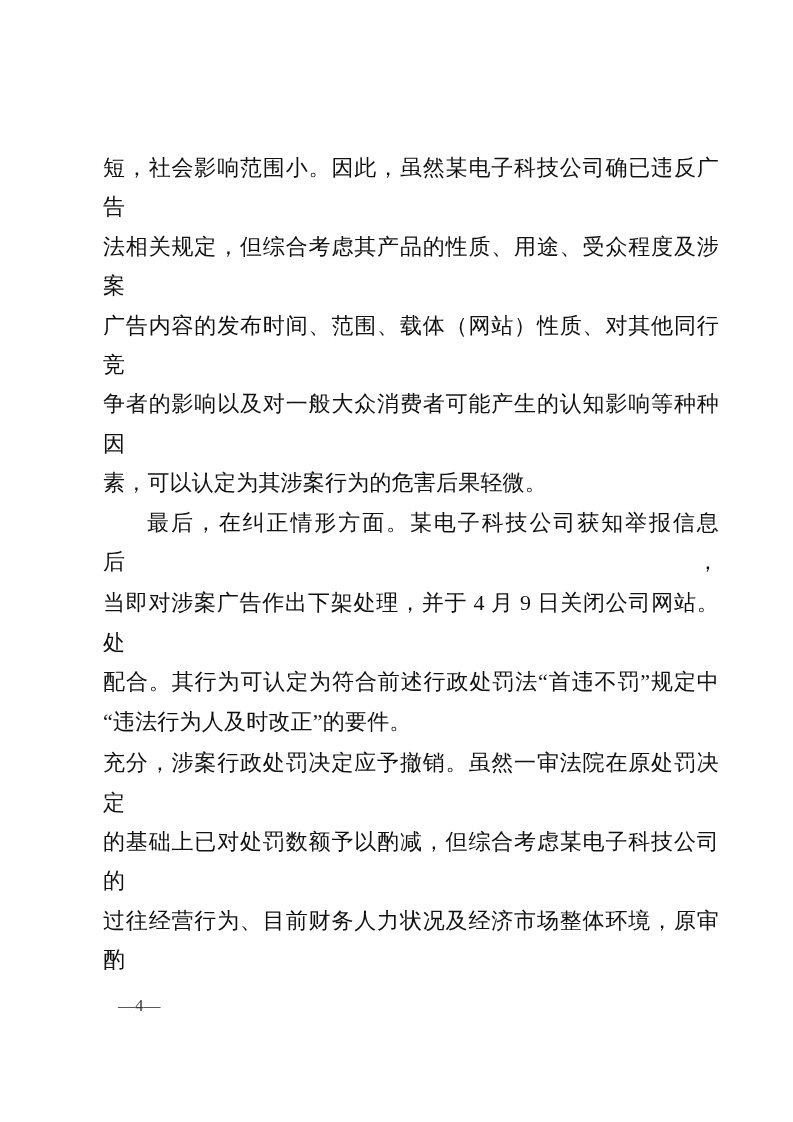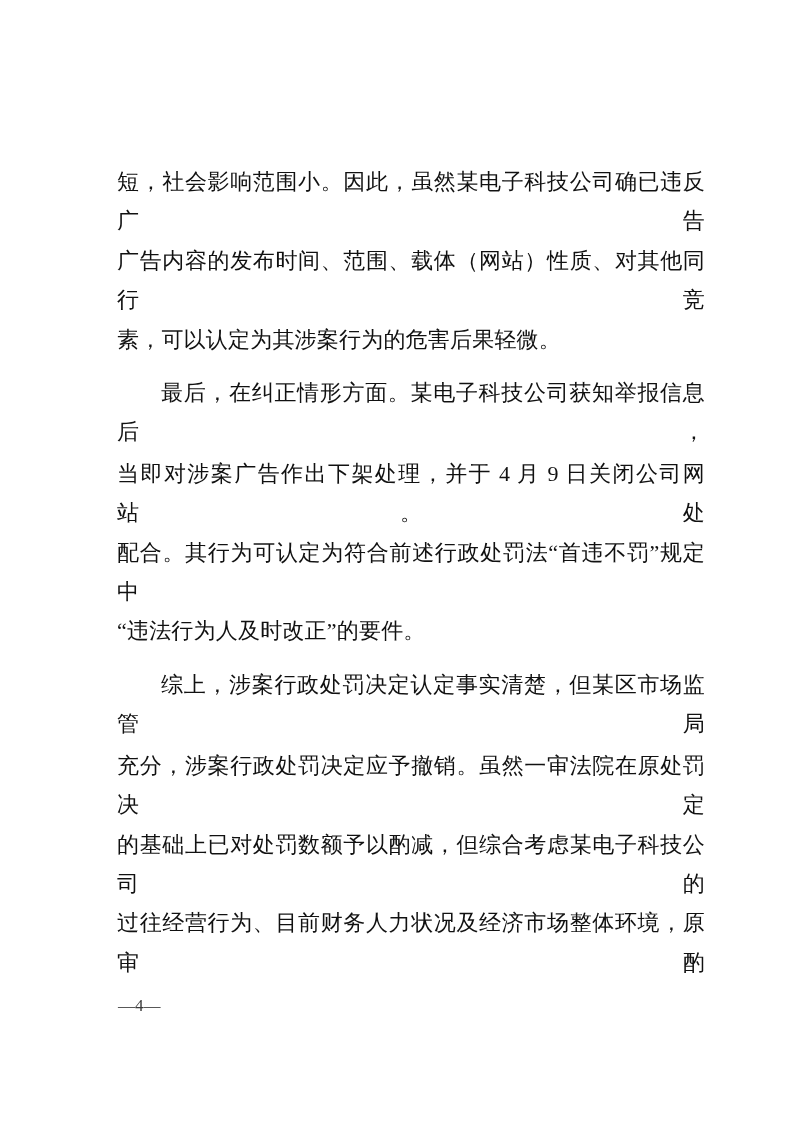--- a/index.html
+++ b/index.html
@@ -16,21 +16,21 @@
     font-family: "Liberation Serif", "DejaVu Serif", serif;
     overflow: hidden;
   }
   .content {
     position: absolute;
     top: 146px;
     left: 101px;
     width: 620px;
   }
   .paragraph {
-    margin: 16px;
+    margin: 2px;
     padding: 0;
   }
   .line {
     font-size: 22px;
     line-height: 39.4px;
     text-align: justify;
     text-align-last: justify;
     letter-spacing: 0.2px;
   }
   .line.no-stretch {
@@ -52,30 +52,31 @@
     letter-spacing: 0;
   }
 </style>
 </head>
 <body>
 
 <div class="page">
   <div class="content" id="doc-body">
       <div class="paragraph">
         <div class="line">短，社会影响范围小。因此，虽然某电子科技公司确已违反广告</div>
+        <div class="line">法相关规定，但综合考虑其产品的性质、用途、受众程度及涉案</div>
         <div class="line">广告内容的发布时间、范围、载体（网站）性质、对其他同行竞</div>
+        <div class="line">争者的影响以及对一般大众消费者可能产生的认知影响等种种因</div>
         <div class="line no-stretch">素，可以认定为其涉案行为的危害后果轻微。</div>
       </div>
       <div class="paragraph">
         <div class="line indent">最后，在纠正情形方面。某电子科技公司获知举报信息后，</div>
         <div class="line">当即对涉案广告作出下架处理，并于 4 月 9 日关闭公司网站。处</div>
         <div class="line">配合。其行为可认定为符合前述行政处罚法“首违不罚”规定中</div>
         <div class="line no-stretch">“违法行为人及时改正”的要件。</div>
       </div>
       <div class="paragraph">
-        <div class="line indent">综上，涉案行政处罚决定认定事实清楚，但某区市场监管局</div>
         <div class="line">充分，涉案行政处罚决定应予撤销。虽然一审法院在原处罚决定</div>
         <div class="line">的基础上已对处罚数额予以酌减，但综合考虑某电子科技公司的</div>
         <div class="line">过往经营行为、目前财务人力状况及经济市场整体环境，原审酌</div>
       </div>
     </div>
   <div class="footer-page-number">—4—</div>
 </div>
 
 </body></html>

